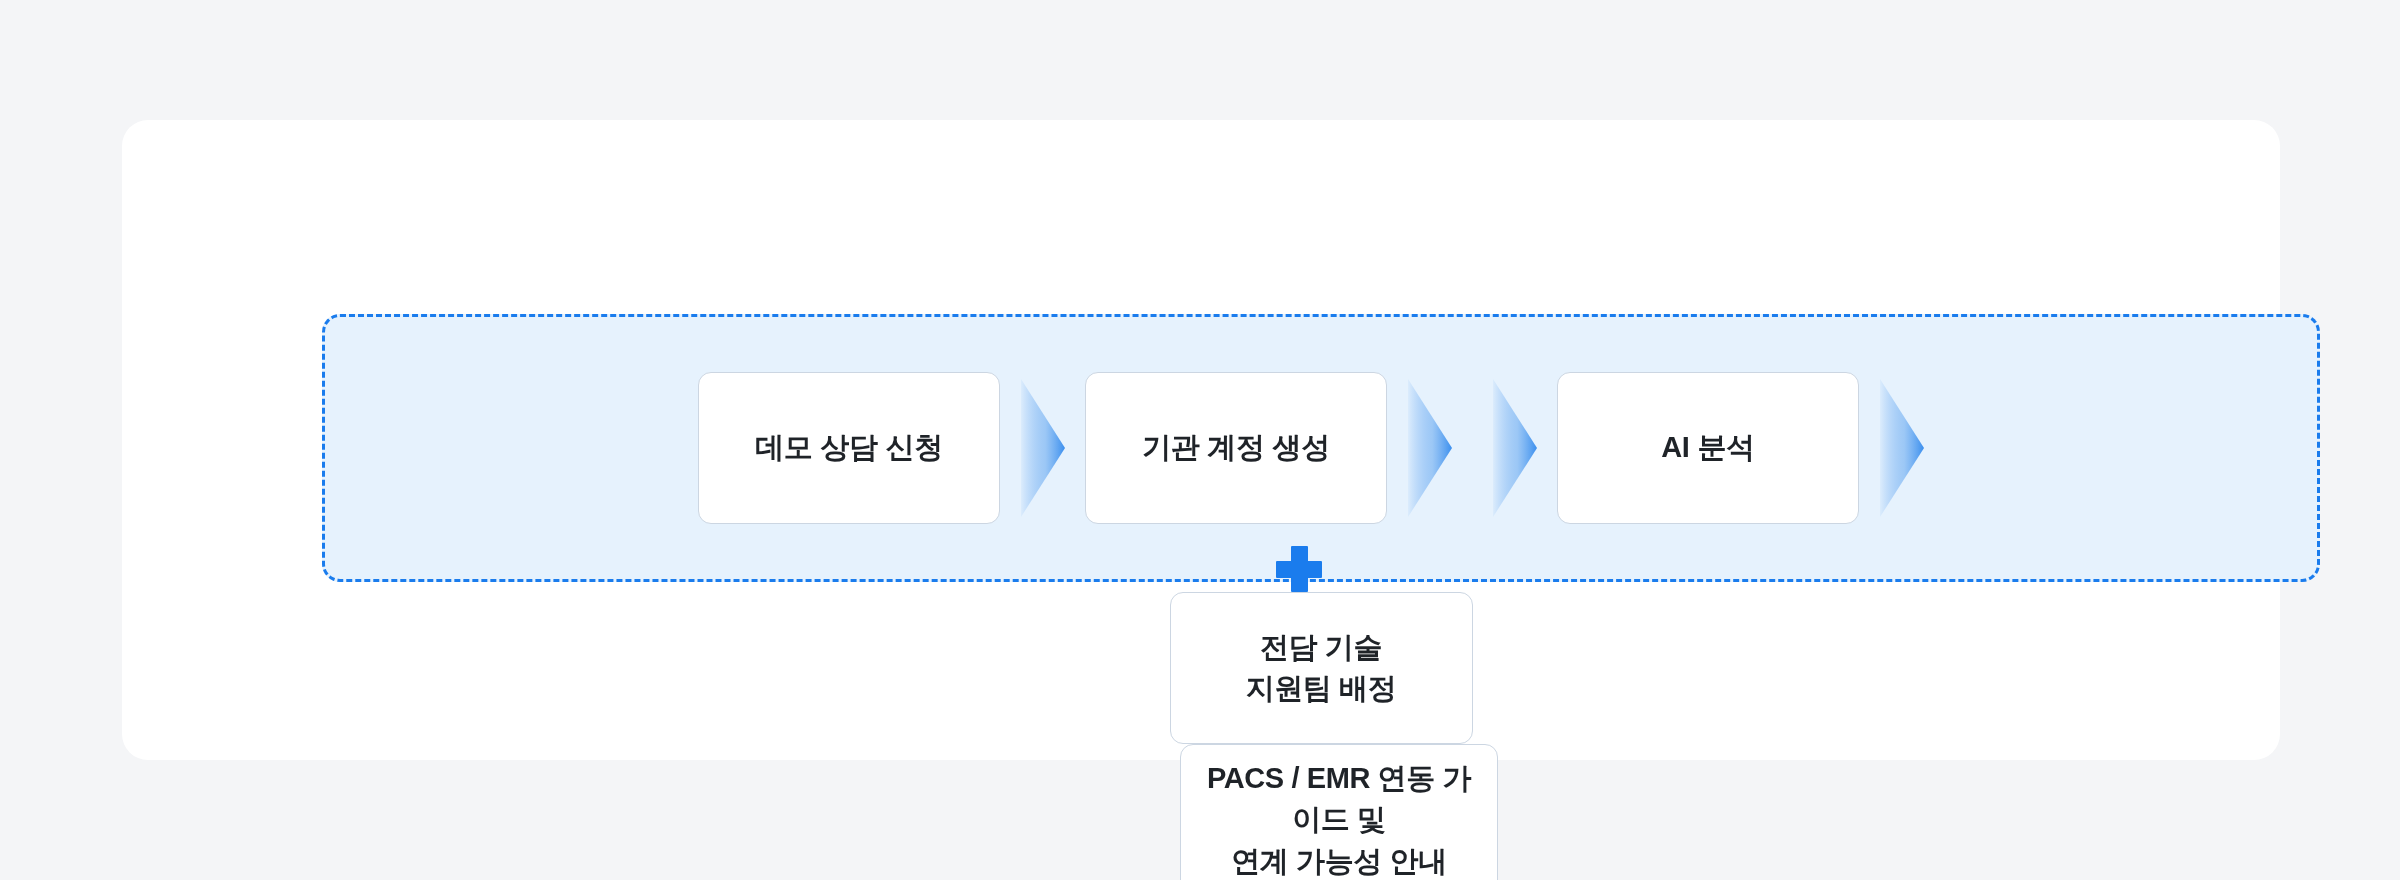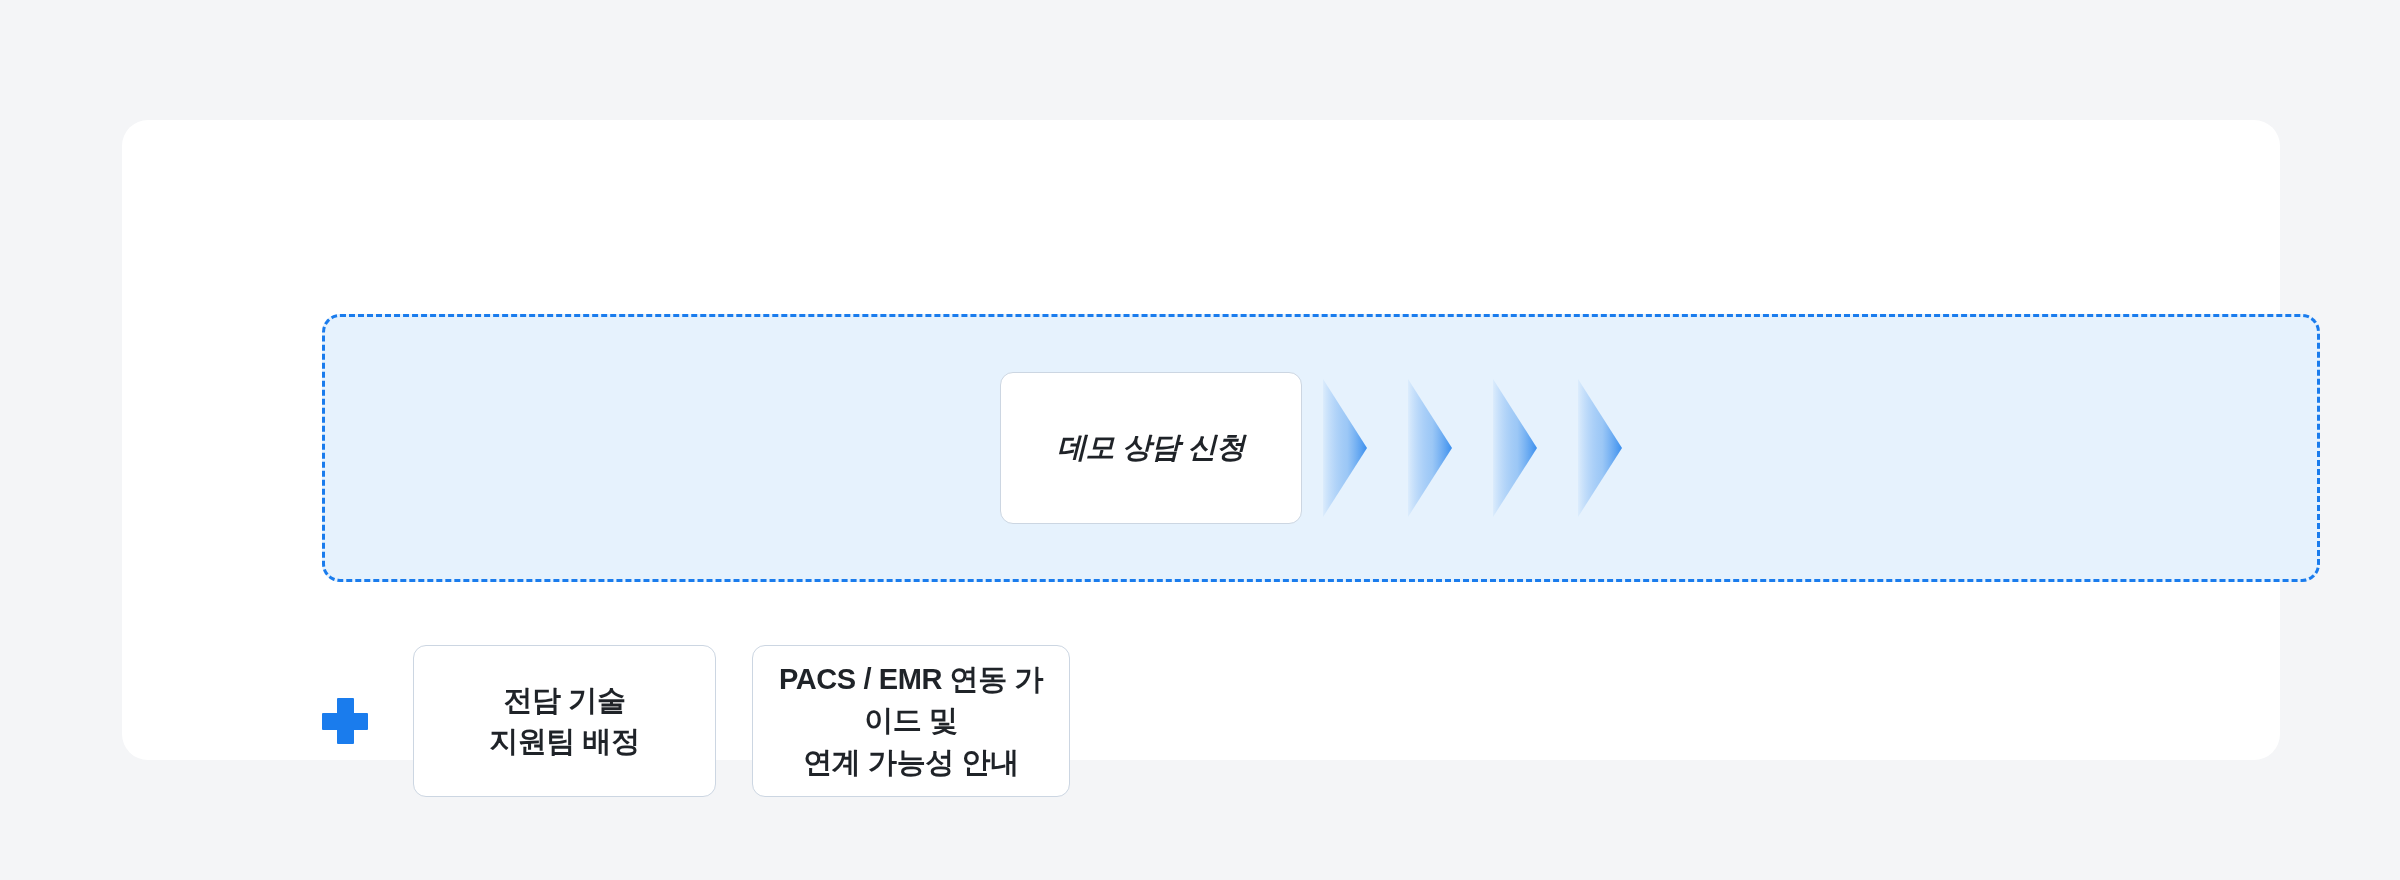--- a/index.html
+++ b/index.html
@@ -36,21 +36,20 @@
   .flow-region {
     position: absolute;
     left: 200px;
     top: 194px;
     width: 1998px;
     height: 268px;
     background: #e6f2fd;
     border: 3px dashed #1a7ced;
     border-radius: 18px;
     box-sizing: border-box;
-    font-style: italic;
   }
 
   .flow-track {
     position: absolute;
     left: 0;
     top: 0;
     width: 100%;
     height: 100%;
     display: flex;
     flex-direction: row;
@@ -95,22 +94,23 @@
   }
 
   
   .extras-row {
     position: absolute;
     left: 200px;
     top: 520px;
     width: 1998px;
     height: 162px;
     display: flex;
-    flex-direction: row;
-    align-items: center;
+    flex-direction: column;
+    align-items: center;
+    justify-content: center;
   }
   .plus-icon {
     flex: 0 0 auto;
     width: 46px;
     height: 46px;
     position: relative;
     margin-right: 45px;
   }
   .plus-icon::before,
   .plus-icon::after {
@@ -176,20 +176,23 @@
               <linearGradient id="agrad1" x1="0" y1="0" x2="1" y2="0">
                 <stop offset="0%" stop-color="#1a7ced" stop-opacity="0.05"></stop>
                 <stop offset="55%" stop-color="#60a5f0" stop-opacity="0.55"></stop>
                 <stop offset="100%" stop-color="#3b8fee" stop-opacity="1"></stop>
               </linearGradient>
             </defs>
             <polygon points="0,0 44,69 0,138" fill="url(#agrad1)"></polygon>
           </svg>
         </div>
 
+        <div class="step-box">
+          <span class="step-label">기관 계정 생성</span>
+        </div>
 
         <div class="arrow-slot">
           <svg width="44" height="138" viewBox="0 0 44 138" aria-hidden="true">
             <defs>
               <linearGradient id="agrad2" x1="0" y1="0" x2="1" y2="0">
                 <stop offset="0%" stop-color="#1a7ced" stop-opacity="0.05"></stop>
                 <stop offset="55%" stop-color="#60a5f0" stop-opacity="0.55"></stop>
                 <stop offset="100%" stop-color="#3b8fee" stop-opacity="1"></stop>
               </linearGradient>
             </defs>
@@ -204,20 +207,23 @@
               <linearGradient id="agrad3" x1="0" y1="0" x2="1" y2="0">
                 <stop offset="0%" stop-color="#1a7ced" stop-opacity="0.05"></stop>
                 <stop offset="55%" stop-color="#60a5f0" stop-opacity="0.55"></stop>
                 <stop offset="100%" stop-color="#3b8fee" stop-opacity="1"></stop>
               </linearGradient>
             </defs>
             <polygon points="0,0 44,69 0,138" fill="url(#agrad3)"></polygon>
           </svg>
         </div>
 
+        <div class="step-box">
+          <span class="step-label">AI 분석</span>
+        </div>
 
         <div class="arrow-slot">
           <svg width="44" height="138" viewBox="0 0 44 138" aria-hidden="true">
             <defs>
               <linearGradient id="agrad4" x1="0" y1="0" x2="1" y2="0">
                 <stop offset="0%" stop-color="#1a7ced" stop-opacity="0.05"></stop>
                 <stop offset="55%" stop-color="#60a5f0" stop-opacity="0.55"></stop>
                 <stop offset="100%" stop-color="#3b8fee" stop-opacity="1"></stop>
               </linearGradient>
             </defs>

